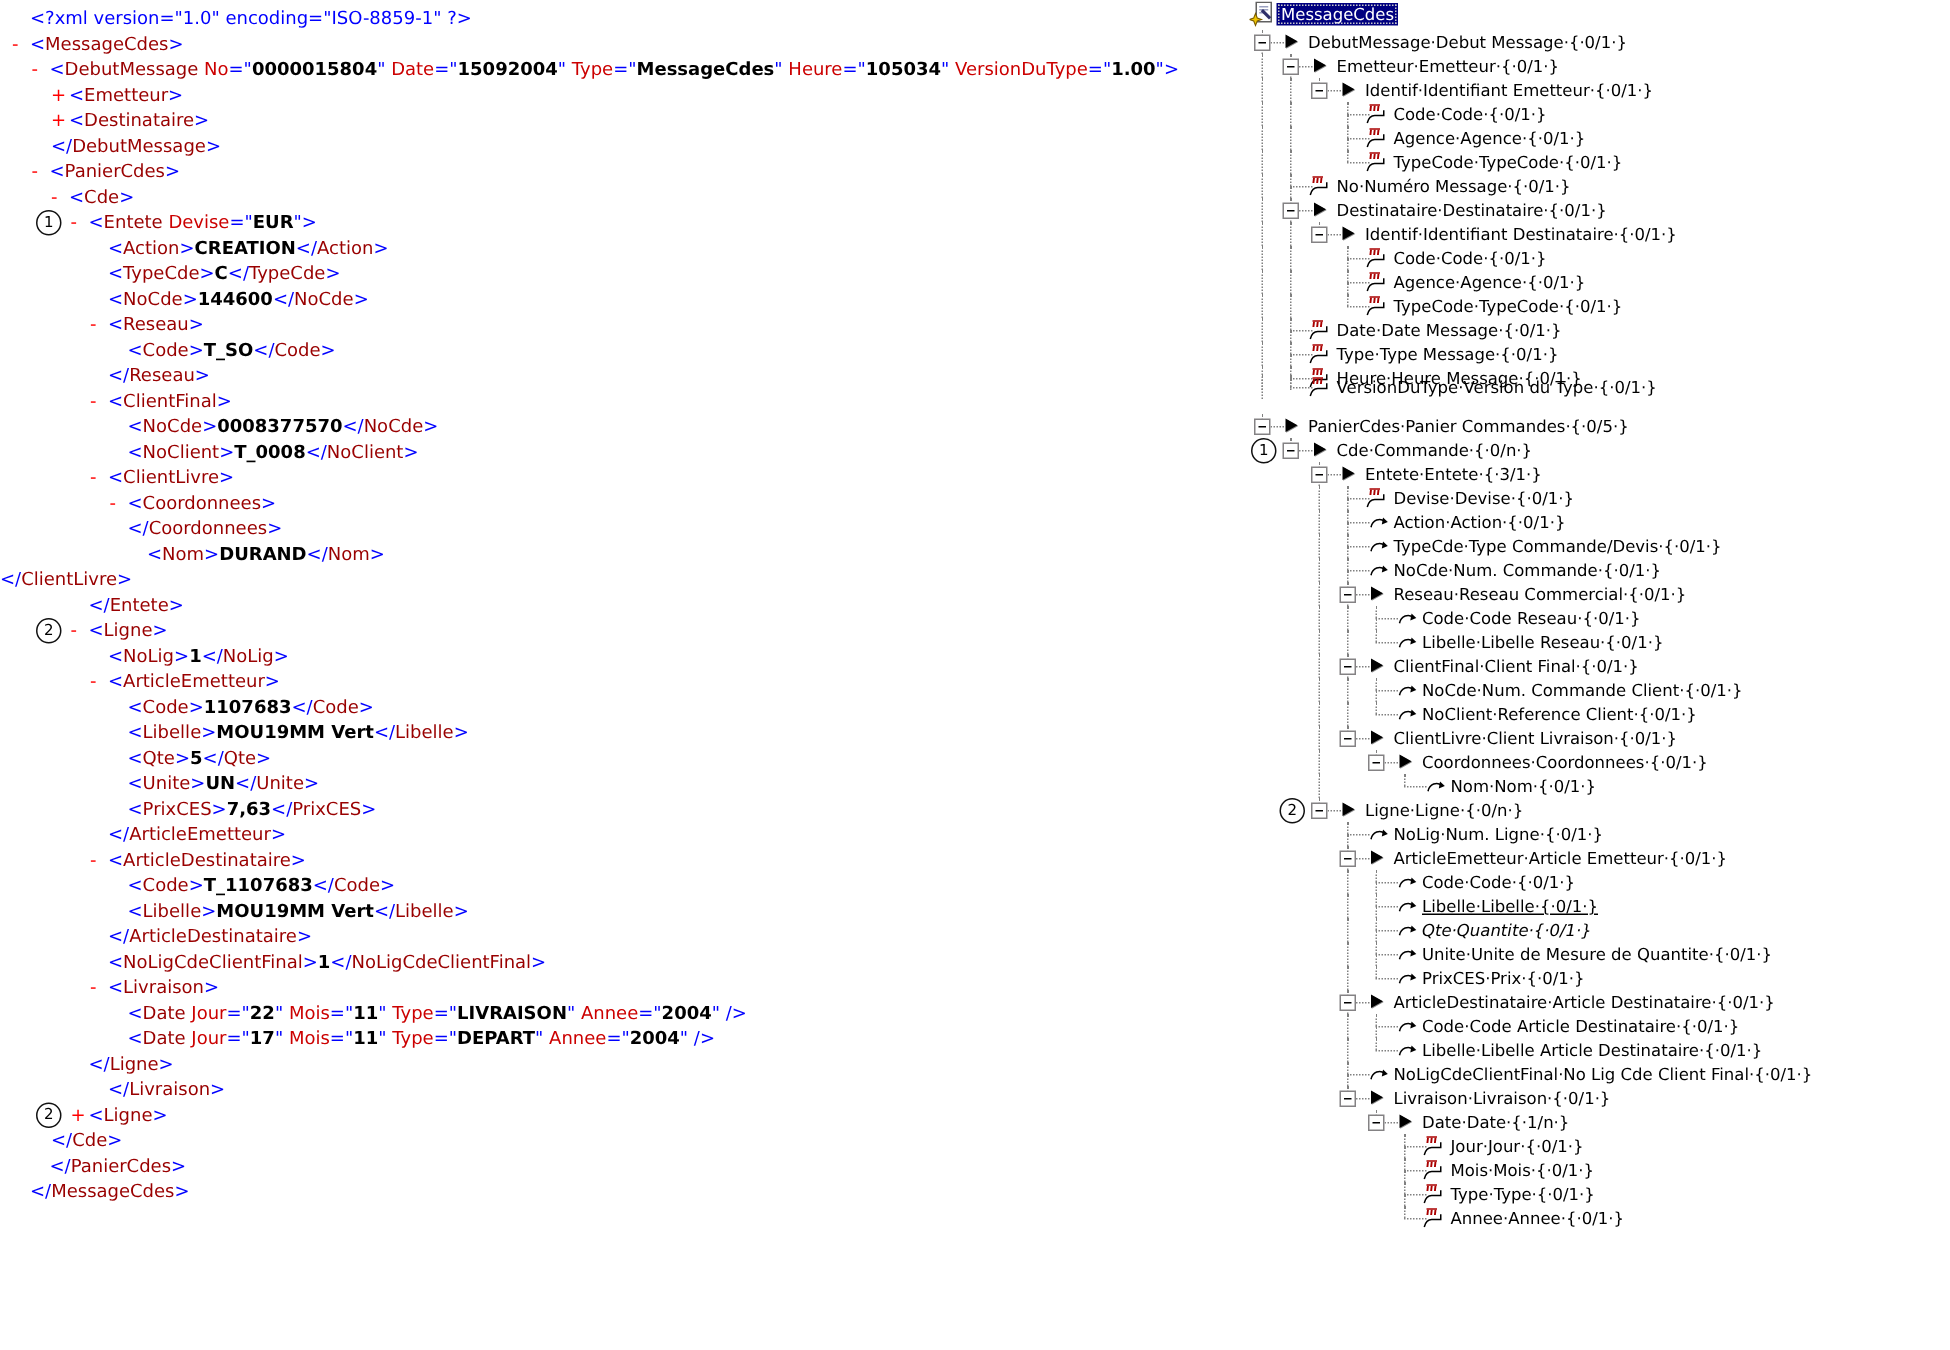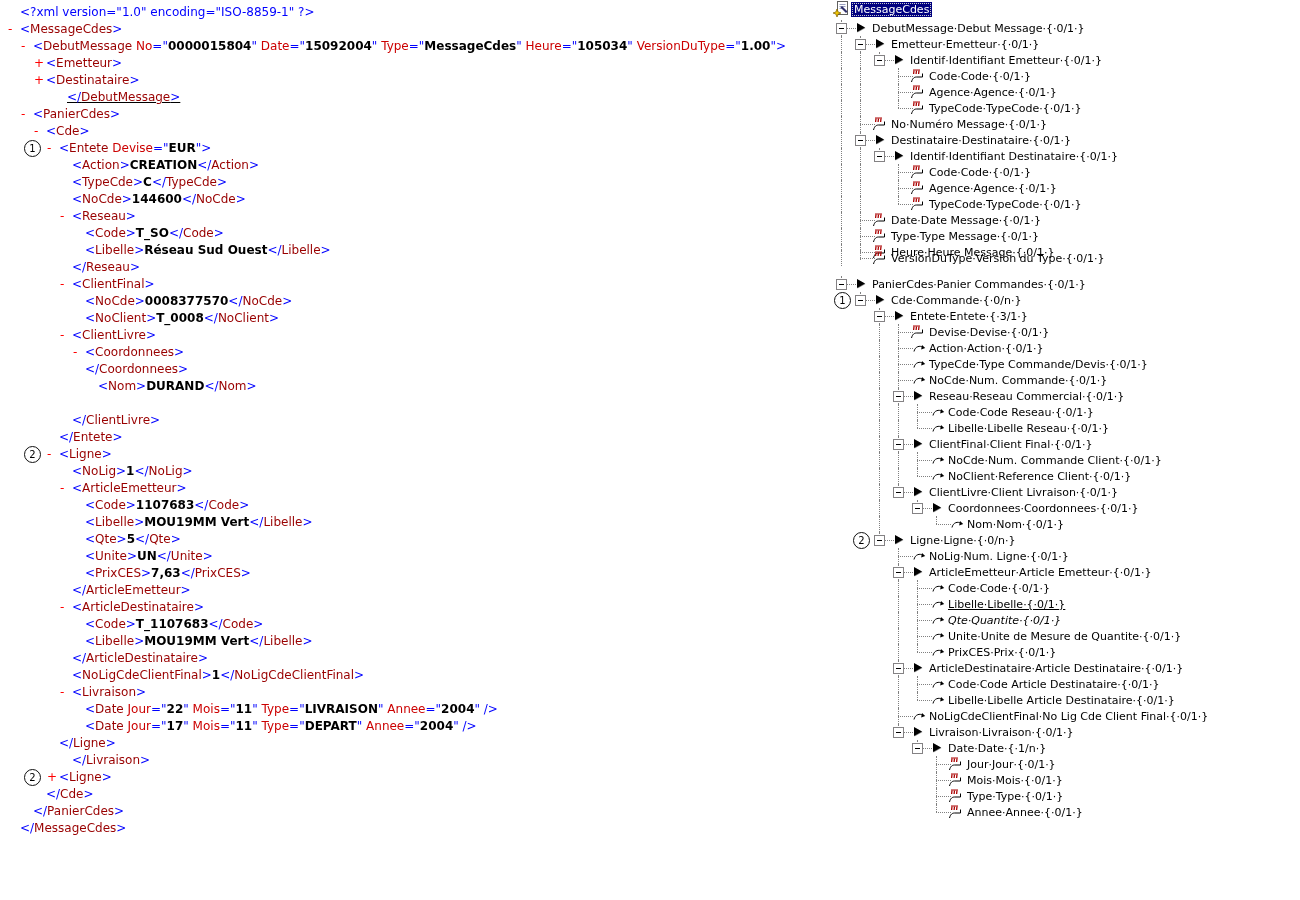--- a/index.html
+++ b/index.html
@@ -38,39 +38,38 @@
 </style>
 </head>
 <body>
 
 <div id="xml-panel">
     <div class="xline" style="padding-left: 20px;"><span class="tk-m">&lt;?xml version="1.0" encoding="ISO-8859-1" ?&gt;</span></div>
     <div class="xline" style="padding-left: 20px;"><span class="marker" style="left: 8px;">-</span><span class="tk-m">&lt;</span><span class="tk-t">MessageCdes</span><span class="tk-m">&gt;</span></div>
     <div class="xline" style="padding-left: 33px;"><span class="marker" style="left: 21px;">-</span><span class="tk-m">&lt;</span><span class="tk-t">DebutMessage</span><span class="tk-a"> No</span><span class="tk-m">="</span><span class="tk-v">0000015804</span><span class="tk-m">"</span><span class="tk-a"> Date</span><span class="tk-m">="</span><span class="tk-v">15092004</span><span class="tk-m">"</span><span class="tk-a"> Type</span><span class="tk-m">="</span><span class="tk-v">MessageCdes</span><span class="tk-m">"</span><span class="tk-a"> Heure</span><span class="tk-m">="</span><span class="tk-v">105034</span><span class="tk-m">"</span><span class="tk-a"> VersionDuType</span><span class="tk-m">="</span><span class="tk-v">1.00</span><span class="tk-m">"&gt;</span></div>
     <div class="xline" style="padding-left: 46px;"><span class="marker" style="left: 34px;">+</span><span class="tk-m">&lt;</span><span class="tk-t">Emetteur</span><span class="tk-m">&gt;</span></div>
     <div class="xline" style="padding-left: 46px;"><span class="marker" style="left: 34px;">+</span><span class="tk-m">&lt;</span><span class="tk-t">Destinataire</span><span class="tk-m">&gt;</span></div>
-    <div class="xline" style="padding-left: 67px; text-decoration: underline;"><span class="tk-m">&lt;/</span><span class="tk-t">DebutMessage</span><span class="tk-m">&gt;</span></div>
+    <div class="xline" style="padding-left: 34px;"><span class="tk-m">&lt;/</span><span class="tk-t">DebutMessage</span><span class="tk-m">&gt;</span></div>
     <div class="xline" style="padding-left: 33px;"><span class="marker" style="left: 21px;">-</span><span class="tk-m">&lt;</span><span class="tk-t">PanierCdes</span><span class="tk-m">&gt;</span></div>
     <div class="xline" style="padding-left: 46px;"><span class="marker" style="left: 34px;">-</span><span class="tk-m">&lt;</span><span class="tk-t">Cde</span><span class="tk-m">&gt;</span></div>
     <div class="xline" style="padding-left: 59px;"><span class="marker" style="left: 47px;">-</span><span class="tk-m">&lt;</span><span class="tk-t">Entete</span><span class="tk-a"> Devise</span><span class="tk-m">="</span><span class="tk-v">EUR</span><span class="tk-m">"&gt;</span><div class="ann-circle" style="left: 24px; top: 0px;">1</div></div>
     <div class="xline" style="padding-left: 72px;"><span class="tk-m">&lt;</span><span class="tk-t">Action</span><span class="tk-m">&gt;</span><span class="tk-x">CREATION</span><span class="tk-m">&lt;/</span><span class="tk-t">Action</span><span class="tk-m">&gt;</span></div>
     <div class="xline" style="padding-left: 72px;"><span class="tk-m">&lt;</span><span class="tk-t">TypeCde</span><span class="tk-m">&gt;</span><span class="tk-x">C</span><span class="tk-m">&lt;/</span><span class="tk-t">TypeCde</span><span class="tk-m">&gt;</span></div>
     <div class="xline" style="padding-left: 72px;"><span class="tk-m">&lt;</span><span class="tk-t">NoCde</span><span class="tk-m">&gt;</span><span class="tk-x">144600</span><span class="tk-m">&lt;/</span><span class="tk-t">NoCde</span><span class="tk-m">&gt;</span></div>
     <div class="xline" style="padding-left: 72px;"><span class="marker" style="left: 60px;">-</span><span class="tk-m">&lt;</span><span class="tk-t">Reseau</span><span class="tk-m">&gt;</span></div>
     <div class="xline" style="padding-left: 85px;"><span class="tk-m">&lt;</span><span class="tk-t">Code</span><span class="tk-m">&gt;</span><span class="tk-x">T_SO</span><span class="tk-m">&lt;/</span><span class="tk-t">Code</span><span class="tk-m">&gt;</span></div>
-    <div class="xline" style="padding-left: 85px;"><span class="tk-m">&lt;</span><span class="tk-t">Libelle</span><span class="tk-m">&gt;</span><span class="tk-x">Réseau Sud Ouest</span><span class="tk-m">&lt;/</span><span class="tk-t">Libelle</span><span class="tk-m">&gt;</span></div>
     <div class="xline" style="padding-left: 72px;"><span class="tk-m">&lt;/</span><span class="tk-t">Reseau</span><span class="tk-m">&gt;</span></div>
     <div class="xline" style="padding-left: 72px;"><span class="marker" style="left: 60px;">-</span><span class="tk-m">&lt;</span><span class="tk-t">ClientFinal</span><span class="tk-m">&gt;</span></div>
     <div class="xline" style="padding-left: 85px;"><span class="tk-m">&lt;</span><span class="tk-t">NoCde</span><span class="tk-m">&gt;</span><span class="tk-x">0008377570</span><span class="tk-m">&lt;/</span><span class="tk-t">NoCde</span><span class="tk-m">&gt;</span></div>
     <div class="xline" style="padding-left: 85px;"><span class="tk-m">&lt;</span><span class="tk-t">NoClient</span><span class="tk-m">&gt;</span><span class="tk-x">T_0008</span><span class="tk-m">&lt;/</span><span class="tk-t">NoClient</span><span class="tk-m">&gt;</span></div>
     <div class="xline" style="padding-left: 72px;"><span class="marker" style="left: 60px;">-</span><span class="tk-m">&lt;</span><span class="tk-t">ClientLivre</span><span class="tk-m">&gt;</span></div>
     <div class="xline" style="padding-left: 85px;"><span class="marker" style="left: 73px;">-</span><span class="tk-m">&lt;</span><span class="tk-t">Coordonnees</span><span class="tk-m">&gt;</span></div>
     <div class="xline" style="padding-left: 85px;"><span class="tk-m">&lt;/</span><span class="tk-t">Coordonnees</span><span class="tk-m">&gt;</span></div>
     <div class="xline" style="padding-left: 98px;"><span class="tk-m">&lt;</span><span class="tk-t">Nom</span><span class="tk-m">&gt;</span><span class="tk-x">DURAND</span><span class="tk-m">&lt;/</span><span class="tk-t">Nom</span><span class="tk-m">&gt;</span></div>
-    <div class="xline" style="padding-left: 72px; margin-top: 17px;"><span class="tk-m">&lt;/</span><span class="tk-t">ClientLivre</span><span class="tk-m">&gt;</span></div>
+    <div class="xline" style=""><span class="tk-m">&lt;/</span><span class="tk-t">ClientLivre</span><span class="tk-m">&gt;</span></div>
     <div class="xline" style="padding-left: 59px;"><span class="tk-m">&lt;/</span><span class="tk-t">Entete</span><span class="tk-m">&gt;</span></div>
     <div class="xline" style="padding-left: 59px;"><span class="marker" style="left: 47px;">-</span><span class="tk-m">&lt;</span><span class="tk-t">Ligne</span><span class="tk-m">&gt;</span><div class="ann-circle" style="left: 24px; top: 0px;">2</div></div>
     <div class="xline" style="padding-left: 72px;"><span class="tk-m">&lt;</span><span class="tk-t">NoLig</span><span class="tk-m">&gt;</span><span class="tk-x">1</span><span class="tk-m">&lt;/</span><span class="tk-t">NoLig</span><span class="tk-m">&gt;</span></div>
     <div class="xline" style="padding-left: 72px;"><span class="marker" style="left: 60px;">-</span><span class="tk-m">&lt;</span><span class="tk-t">ArticleEmetteur</span><span class="tk-m">&gt;</span></div>
     <div class="xline" style="padding-left: 85px;"><span class="tk-m">&lt;</span><span class="tk-t">Code</span><span class="tk-m">&gt;</span><span class="tk-x">1107683</span><span class="tk-m">&lt;/</span><span class="tk-t">Code</span><span class="tk-m">&gt;</span></div>
     <div class="xline" style="padding-left: 85px;"><span class="tk-m">&lt;</span><span class="tk-t">Libelle</span><span class="tk-m">&gt;</span><span class="tk-x">MOU19MM Vert</span><span class="tk-m">&lt;/</span><span class="tk-t">Libelle</span><span class="tk-m">&gt;</span></div>
     <div class="xline" style="padding-left: 85px;"><span class="tk-m">&lt;</span><span class="tk-t">Qte</span><span class="tk-m">&gt;</span><span class="tk-x">5</span><span class="tk-m">&lt;/</span><span class="tk-t">Qte</span><span class="tk-m">&gt;</span></div>
     <div class="xline" style="padding-left: 85px;"><span class="tk-m">&lt;</span><span class="tk-t">Unite</span><span class="tk-m">&gt;</span><span class="tk-x">UN</span><span class="tk-m">&lt;/</span><span class="tk-t">Unite</span><span class="tk-m">&gt;</span></div>
     <div class="xline" style="padding-left: 85px;"><span class="tk-m">&lt;</span><span class="tk-t">PrixCES</span><span class="tk-m">&gt;</span><span class="tk-x">7,63</span><span class="tk-m">&lt;/</span><span class="tk-t">PrixCES</span><span class="tk-m">&gt;</span></div>
     <div class="xline" style="padding-left: 72px;"><span class="tk-m">&lt;/</span><span class="tk-t">ArticleEmetteur</span><span class="tk-m">&gt;</span></div>
@@ -78,21 +77,21 @@
     <div class="xline" style="padding-left: 85px;"><span class="tk-m">&lt;</span><span class="tk-t">Code</span><span class="tk-m">&gt;</span><span class="tk-x">T_1107683</span><span class="tk-m">&lt;/</span><span class="tk-t">Code</span><span class="tk-m">&gt;</span></div>
     <div class="xline" style="padding-left: 85px;"><span class="tk-m">&lt;</span><span class="tk-t">Libelle</span><span class="tk-m">&gt;</span><span class="tk-x">MOU19MM Vert</span><span class="tk-m">&lt;/</span><span class="tk-t">Libelle</span><span class="tk-m">&gt;</span></div>
     <div class="xline" style="padding-left: 72px;"><span class="tk-m">&lt;/</span><span class="tk-t">ArticleDestinataire</span><span class="tk-m">&gt;</span></div>
     <div class="xline" style="padding-left: 72px;"><span class="tk-m">&lt;</span><span class="tk-t">NoLigCdeClientFinal</span><span class="tk-m">&gt;</span><span class="tk-x">1</span><span class="tk-m">&lt;/</span><span class="tk-t">NoLigCdeClientFinal</span><span class="tk-m">&gt;</span></div>
     <div class="xline" style="padding-left: 72px;"><span class="marker" style="left: 60px;">-</span><span class="tk-m">&lt;</span><span class="tk-t">Livraison</span><span class="tk-m">&gt;</span></div>
     <div class="xline" style="padding-left: 85px;"><span class="tk-m">&lt;</span><span class="tk-t">Date</span><span class="tk-a"> Jour</span><span class="tk-m">="</span><span class="tk-v">22</span><span class="tk-m">"</span><span class="tk-a"> Mois</span><span class="tk-m">="</span><span class="tk-v">11</span><span class="tk-m">"</span><span class="tk-a"> Type</span><span class="tk-m">="</span><span class="tk-v">LIVRAISON</span><span class="tk-m">"</span><span class="tk-a"> Annee</span><span class="tk-m">="</span><span class="tk-v">2004</span><span class="tk-m">"</span><span class="tk-m"> /&gt;</span></div>
     <div class="xline" style="padding-left: 85px;"><span class="tk-m">&lt;</span><span class="tk-t">Date</span><span class="tk-a"> Jour</span><span class="tk-m">="</span><span class="tk-v">17</span><span class="tk-m">"</span><span class="tk-a"> Mois</span><span class="tk-m">="</span><span class="tk-v">11</span><span class="tk-m">"</span><span class="tk-a"> Type</span><span class="tk-m">="</span><span class="tk-v">DEPART</span><span class="tk-m">"</span><span class="tk-a"> Annee</span><span class="tk-m">="</span><span class="tk-v">2004</span><span class="tk-m">"</span><span class="tk-m"> /&gt;</span></div>
     <div class="xline" style="padding-left: 59px;"><span class="tk-m">&lt;/</span><span class="tk-t">Ligne</span><span class="tk-m">&gt;</span></div>
     <div class="xline" style="padding-left: 72px;"><span class="tk-m">&lt;/</span><span class="tk-t">Livraison</span><span class="tk-m">&gt;</span></div>
     <div class="xline" style="padding-left: 59px;"><span class="marker" style="left: 47px;">+</span><span class="tk-m">&lt;</span><span class="tk-t">Ligne</span><span class="tk-m">&gt;</span><div class="ann-circle" style="left: 24px; top: 0px;">2</div></div>
-    <div class="xline" style="padding-left: 46px;"><span class="tk-m">&lt;/</span><span class="tk-t">Cde</span><span class="tk-m">&gt;</span></div>
+    <div class="xline" style="padding-left: 34px;"><span class="tk-m">&lt;/</span><span class="tk-t">Cde</span><span class="tk-m">&gt;</span></div>
     <div class="xline" style="padding-left: 33px;"><span class="tk-m">&lt;/</span><span class="tk-t">PanierCdes</span><span class="tk-m">&gt;</span></div>
     <div class="xline" style="padding-left: 20px;"><span class="tk-m">&lt;/</span><span class="tk-t">MessageCdes</span><span class="tk-m">&gt;</span></div>
   </div>
 
 <div id="tree-panel">
   <div id="tree-root">
     <span id="root-icon">
       <svg width="17" height="17" viewBox="0 0 17 17">
         <rect x="4.5" y="0.5" width="10" height="13" fill="#ffffff" stroke="#606060"></rect>
         <path d="M6.5,3.5 h6 M6.5,5.5 h6 M6.5,7.5 h4" stroke="#9aa0c0" fill="none"></path>
@@ -309,21 +308,21 @@
     <div class="trow" style="top: 276px;">
       <div class="dotv" style="left: 841px; top: 0px; height: 8px;"></div>
       <div class="doth" style="left: 841px; top: 8px; width: 15px;"></div>
       <div class="ebox" style="left: 836px; top: 3px;">
         <div class="minus"></div>
       </div>
       <span class="ticon" style="left: 856px; top: 2px;"><svg width="11" height="12" viewBox="0 0 11 12">
           <polygon points="1.5,1.5 9.5,6 1.5,10.5" fill="#888888"></polygon>
           <polygon points="1,1 9,5.5 1,10" fill="#000000"></polygon>
         </svg></span>
-      <span class="tlabel" style="left: 872px;">PanierCdes·Panier Commandes·{·0/1·}</span>
+      <span class="tlabel" style="left: 872px;">PanierCdes·Panier Commandes·{·0/5·}</span>
     </div>
     <div class="trow" style="top: 292px;">
       <div class="dotv" style="left: 860px; top: 0px; height: 8px;"></div>
       <div class="doth" style="left: 860px; top: 8px; width: 15px;"></div>
       <div class="ebox" style="left: 855px; top: 3px;">
         <div class="minus"></div>
       </div>
       <span class="ticon" style="left: 875px; top: 2px;"><svg width="11" height="12" viewBox="0 0 11 12">
           <polygon points="1.5,1.5 9.5,6 1.5,10.5" fill="#888888"></polygon>
           <polygon points="1,1 9,5.5 1,10" fill="#000000"></polygon>

